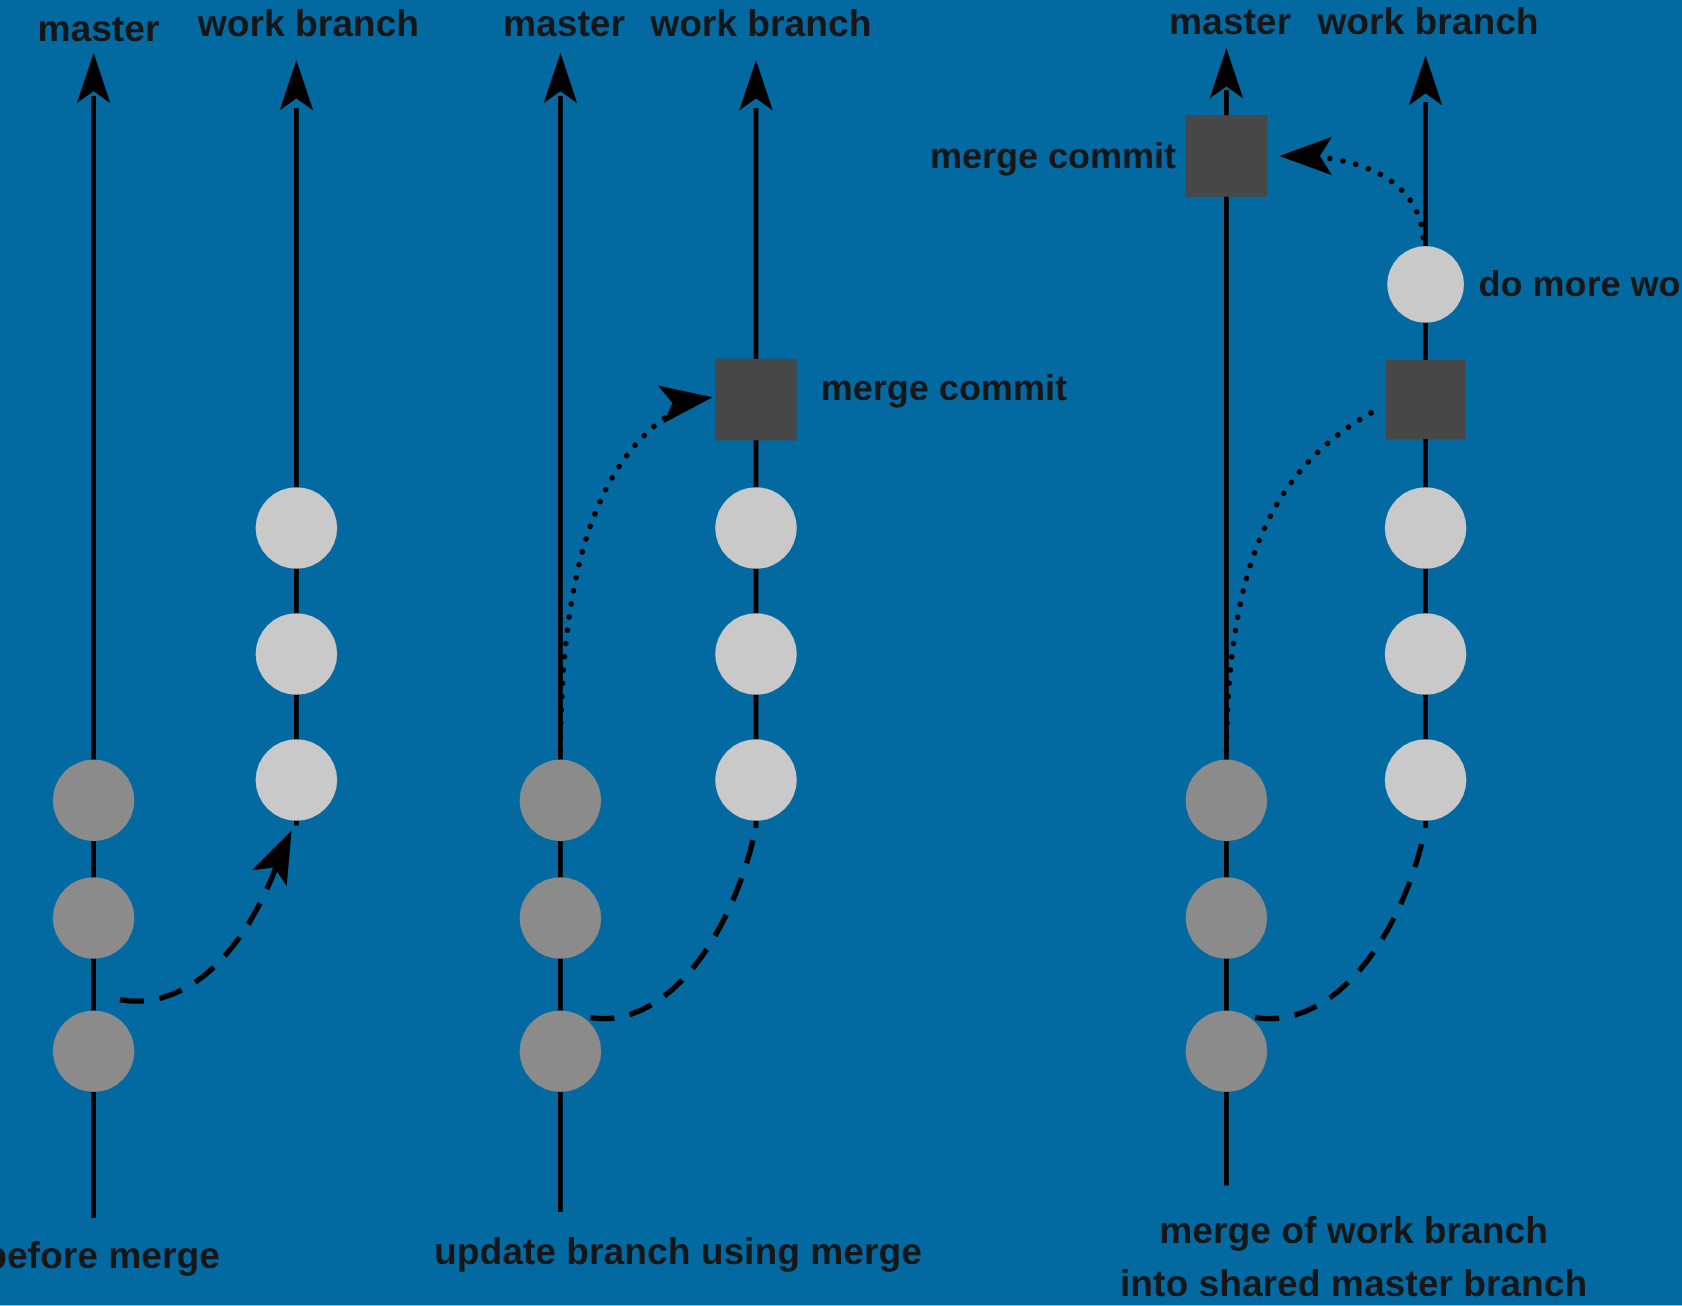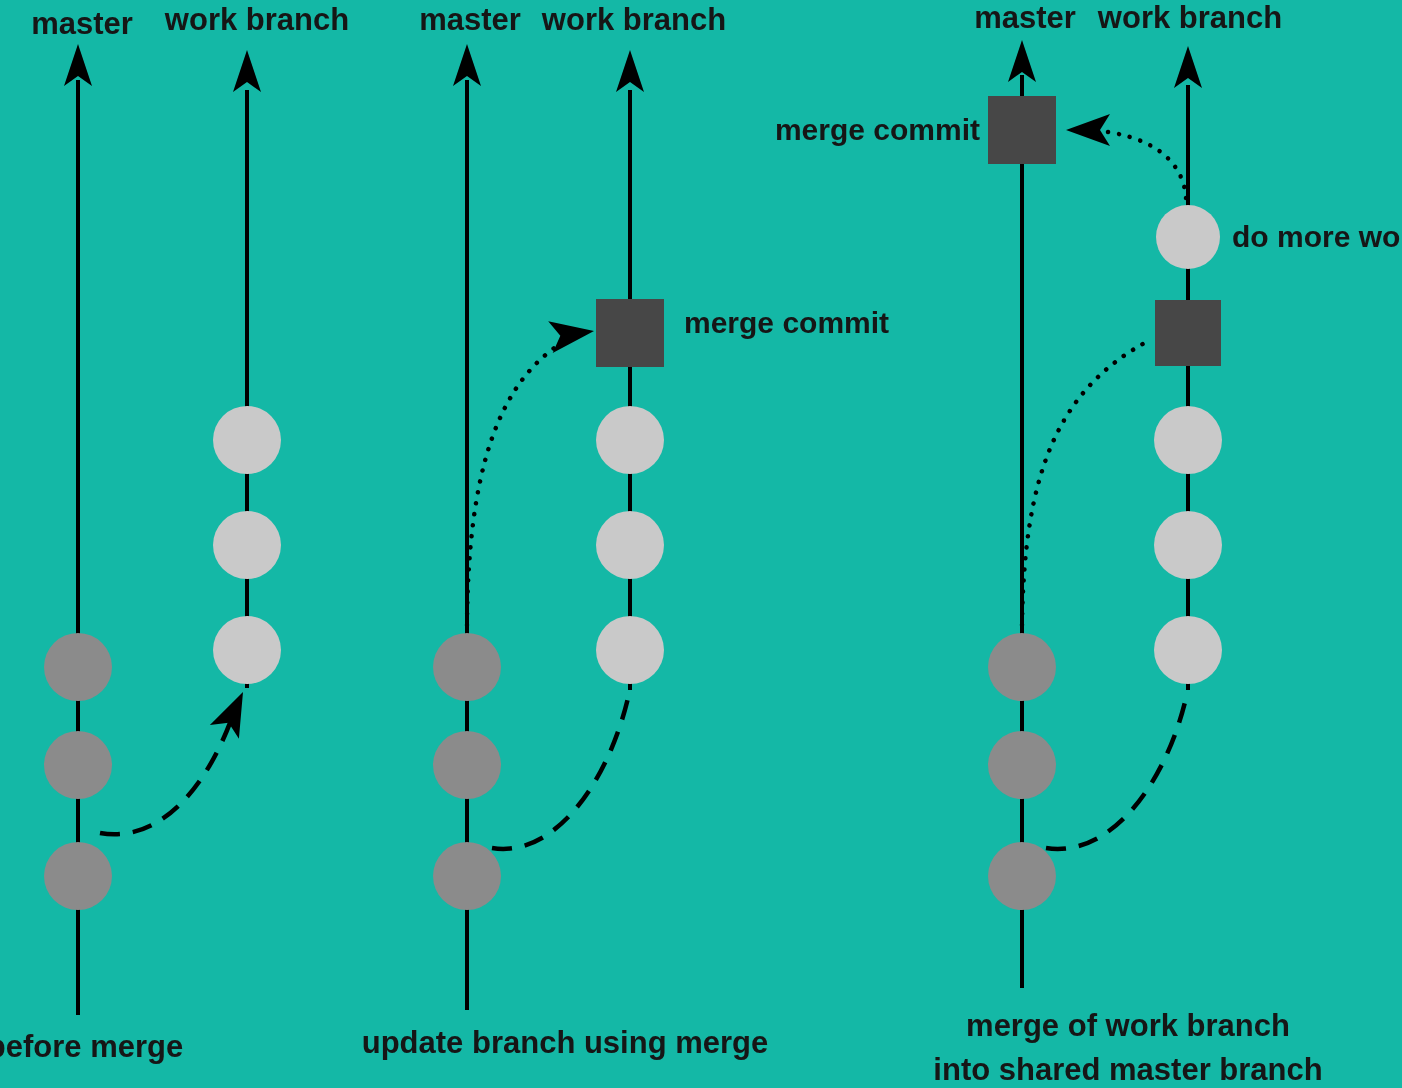--- a/index.html
+++ b/index.html
@@ -4,21 +4,21 @@
 <style>
   html, body {
     margin: 0;
     padding: 0;
     background: #ffffff;
   }
   .figure {
     position: relative;
     width: 1402px;
     height: 1088px;
-    background: #14b8a6;
+    background: #0369a1;
     font-family: "Liberation Sans", sans-serif;
   }
   svg text {
     font-family: "Liberation Sans", sans-serif;
     font-weight: 700;
     fill: #161616;
   }
   .branch-label   { font-size: 31px; }
   .caption        { font-size: 31px; }
   .annot-label    { font-size: 30px; }

